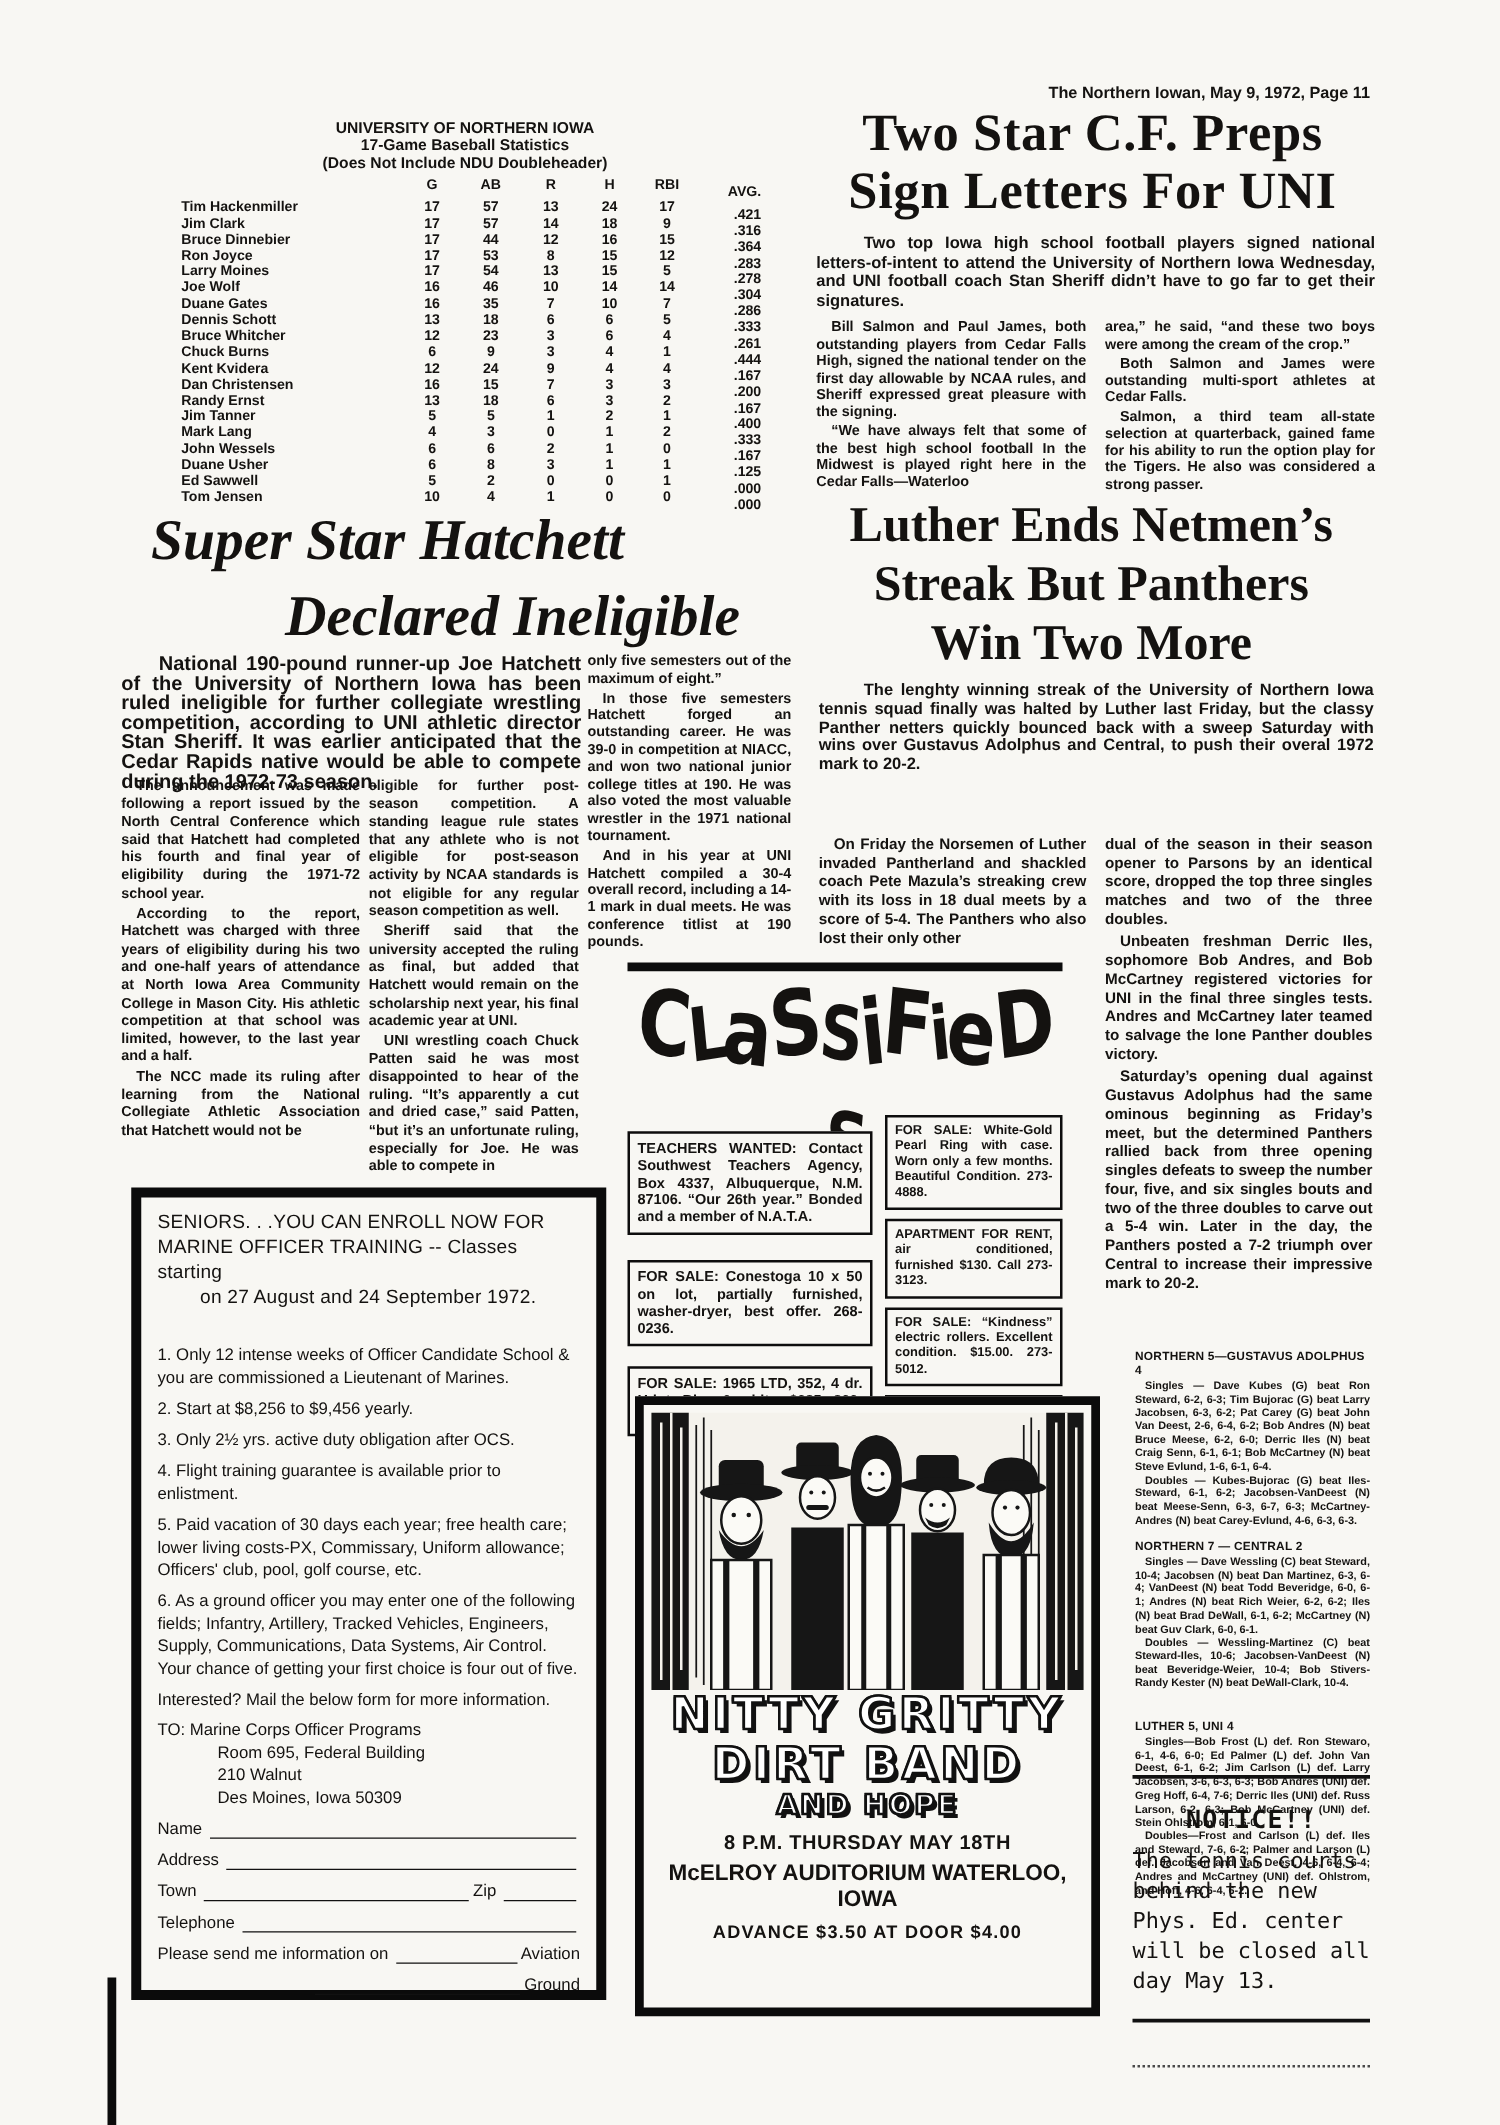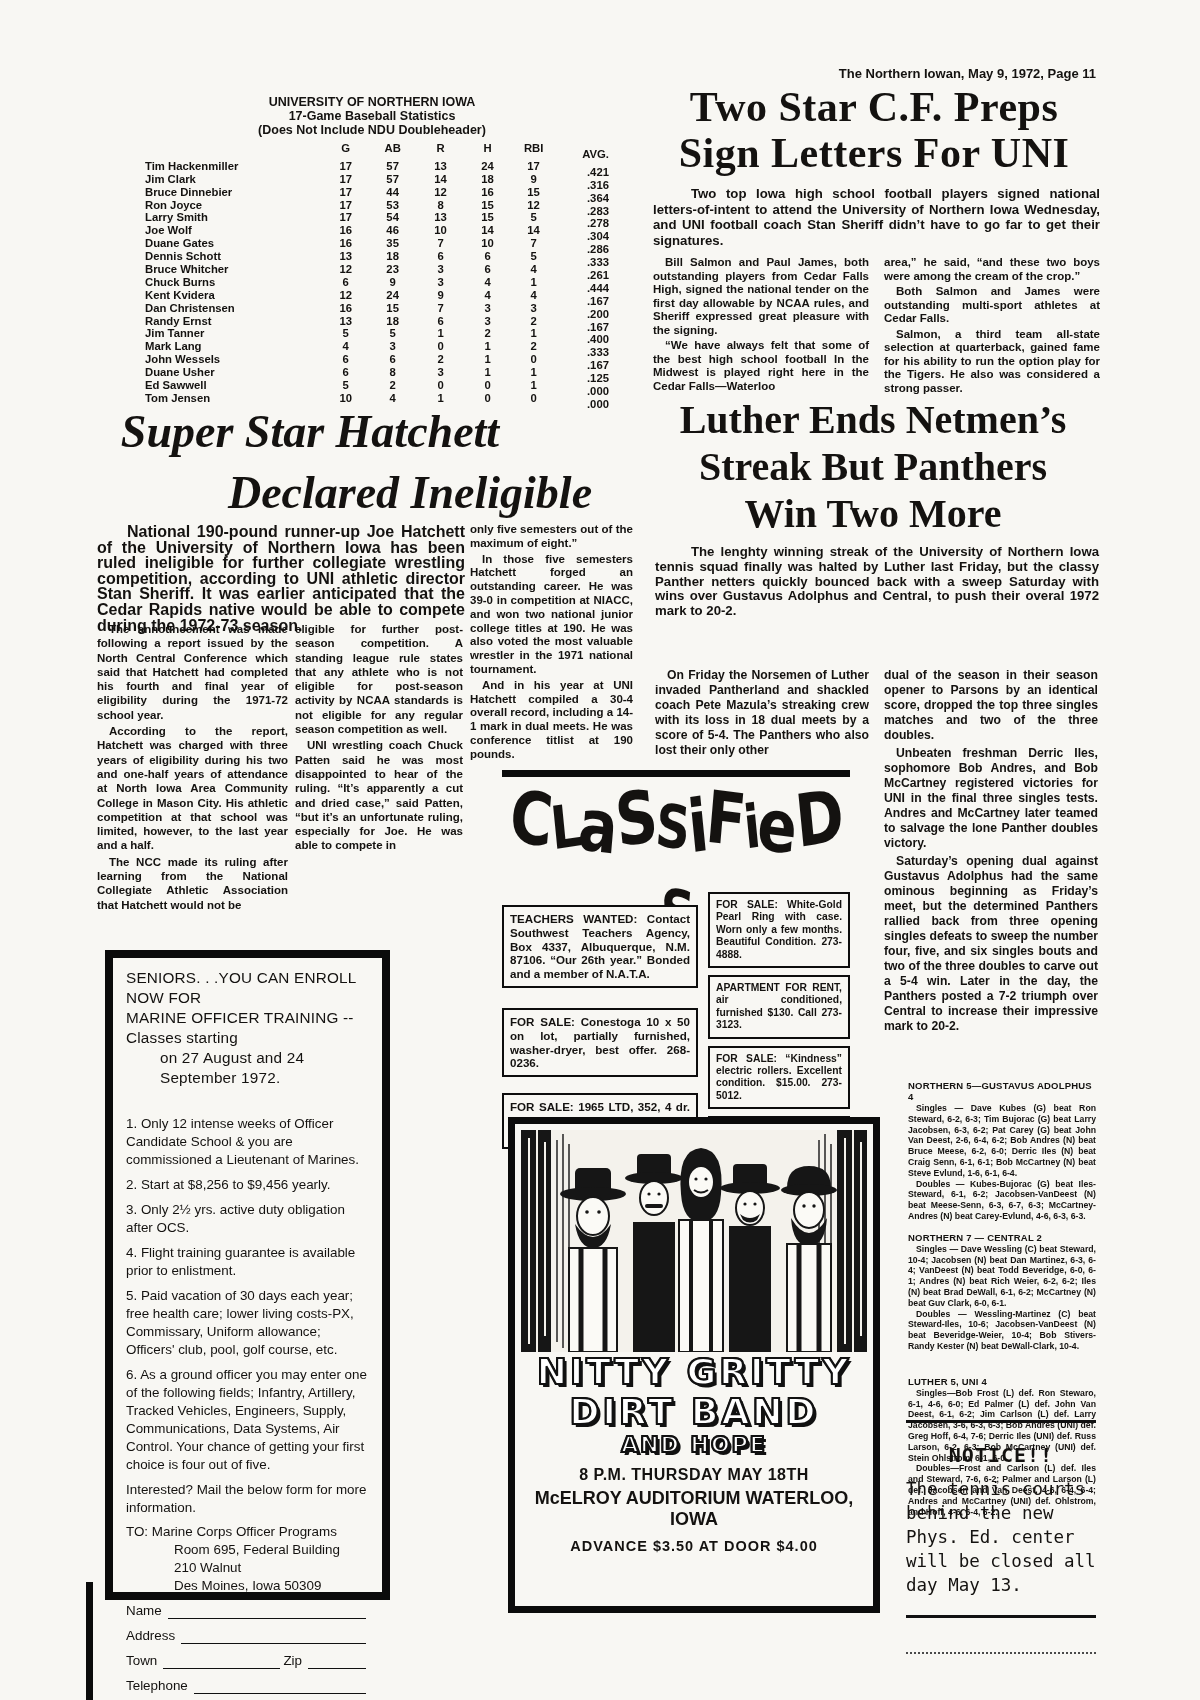--- a/index.html
+++ b/index.html
@@ -57,21 +57,21 @@
   .ads-left{left:502px;top:905px;width:196px;}
   .ads-right{left:708px;top:892px;width:142px;}
   .ad{border:2px solid #0d0d0d;padding:5px 6px;font-weight:700;text-align:justify;margin-bottom:16px;
       background:#f8f7f3;white-space:pre-line;}
   .ads-left .ad{font-size:11.6px;line-height:13.8px;}
   .ads-left .ad:nth-child(1){margin-bottom:20px;}
   .ads-right .ad{font-size:10.3px;line-height:12.4px;margin-bottom:7px;}
   .ad.thick{border-width:4px;}
 
   
-  .marine{left:105px;top:950px;width:285px;height:650px;border:8px solid #0b0b0b;background:#f8f7f3;
+  .marine{left:105px;top:950px;width:380px;height:650px;border:8px solid #0b0b0b;background:#f8f7f3;
           padding:10px 13px;box-sizing:border-box;font-size:13.4px;line-height:18px;font-weight:500;}
   .m-head{font-size:15.3px;line-height:20px;letter-spacing:.2px;}
   .m-head .l3{padding-left:34px;}
   .m-items{margin-top:27px;}
   .m-items p{margin:0 0 7px 0;}
   .m-inter{margin-top:4px;}
   .to-block{margin-top:6px;}
   .to-block p{margin:0;}
   .to-block p + p{padding-left:48px;}
   .form-row{display:flex;align-items:flex-end;margin-top:7px;}
@@ -166,21 +166,21 @@
         <div class="trow">
           <span class="tcell c0">Ron Joyce</span>
           <span class="tcell c1">17</span>
           <span class="tcell c2">53</span>
           <span class="tcell c3">8</span>
           <span class="tcell c4">15</span>
           <span class="tcell c5">12</span>
           <span class="tcell c6">.283</span>
         </div>
         <div class="trow">
-          <span class="tcell c0">Larry Smith</span>
+          <span class="tcell c0">Larry Moines</span>
           <span class="tcell c1">17</span>
           <span class="tcell c2">54</span>
           <span class="tcell c3">13</span>
           <span class="tcell c4">15</span>
           <span class="tcell c5">5</span>
           <span class="tcell c6">.278</span>
         </div>
         <div class="trow">
           <span class="tcell c0">Joe Wolf</span>
           <span class="tcell c1">16</span>
@@ -326,20 +326,21 @@
   <div class="abs serif-head hat-head1">Super Star Hatchett</div>
   <div class="abs serif-head hat-head2">Declared Ineligible</div>
   <div class="abs lead hat-lead">National 190-pound runner-up Joe Hatchett of the University of Northern Iowa has been ruled ineligible for further collegiate wrestling competition, according to UNI athletic director Stan Sheriff. It was earlier anticipated that the Cedar Rapids native would be able to compete during the 1972-73 season.</div>
   <div class="abs colblock hat-col1">
       <p>The announcement was made following a report issued by the North Central Conference which said that Hatchett had completed his fourth and final year of eligibility during the 1971-72 school year.</p>
       <p>According to the report, Hatchett was charged with three years of eligibility during his two and one-half years of attendance at North Iowa Area Community College in Mason City. His athletic competition at that school was limited, however, to the last year and a half.</p>
       <p>The NCC made its ruling after learning from the National Collegiate Athletic Association that Hatchett would not be</p>
     </div>
   <div class="abs colblock cont hat-col2">
       <p>eligible for further post-season competition. A standing league rule states that any athlete who is not eligible for post-season activity by NCAA standards is not eligible for any regular season competition as well.</p>
+      <p>Sheriff said that the university accepted the ruling as final, but added that Hatchett would remain on the scholarship next year, his final academic year at UNI.</p>
       <p>UNI wrestling coach Chuck Patten said he was most disappointed to hear of the ruling. “It’s apparently a cut and dried case,” said Patten, “but it’s an unfortunate ruling, especially for Joe. He was able to compete in</p>
     </div>
   <div class="abs colblock cont hat-col3">
       <p>only five semesters out of the maximum of eight.”</p>
       <p>In those five semesters Hatchett forged an outstanding career. He was 39-0 in competition at NIACC, and won two national junior college titles at 190. He was also voted the most valuable wrestler in the 1971 national tournament.</p>
       <p>And in his year at UNI Hatchett compiled a 30-4 overall record, including a 14-1 mark in dual meets. He was conference titlist at 190 pounds.</p>
     </div>
 
   <div class="abs serif-head lu-head">Luther Ends Netmen’s
 Streak But Panthers

